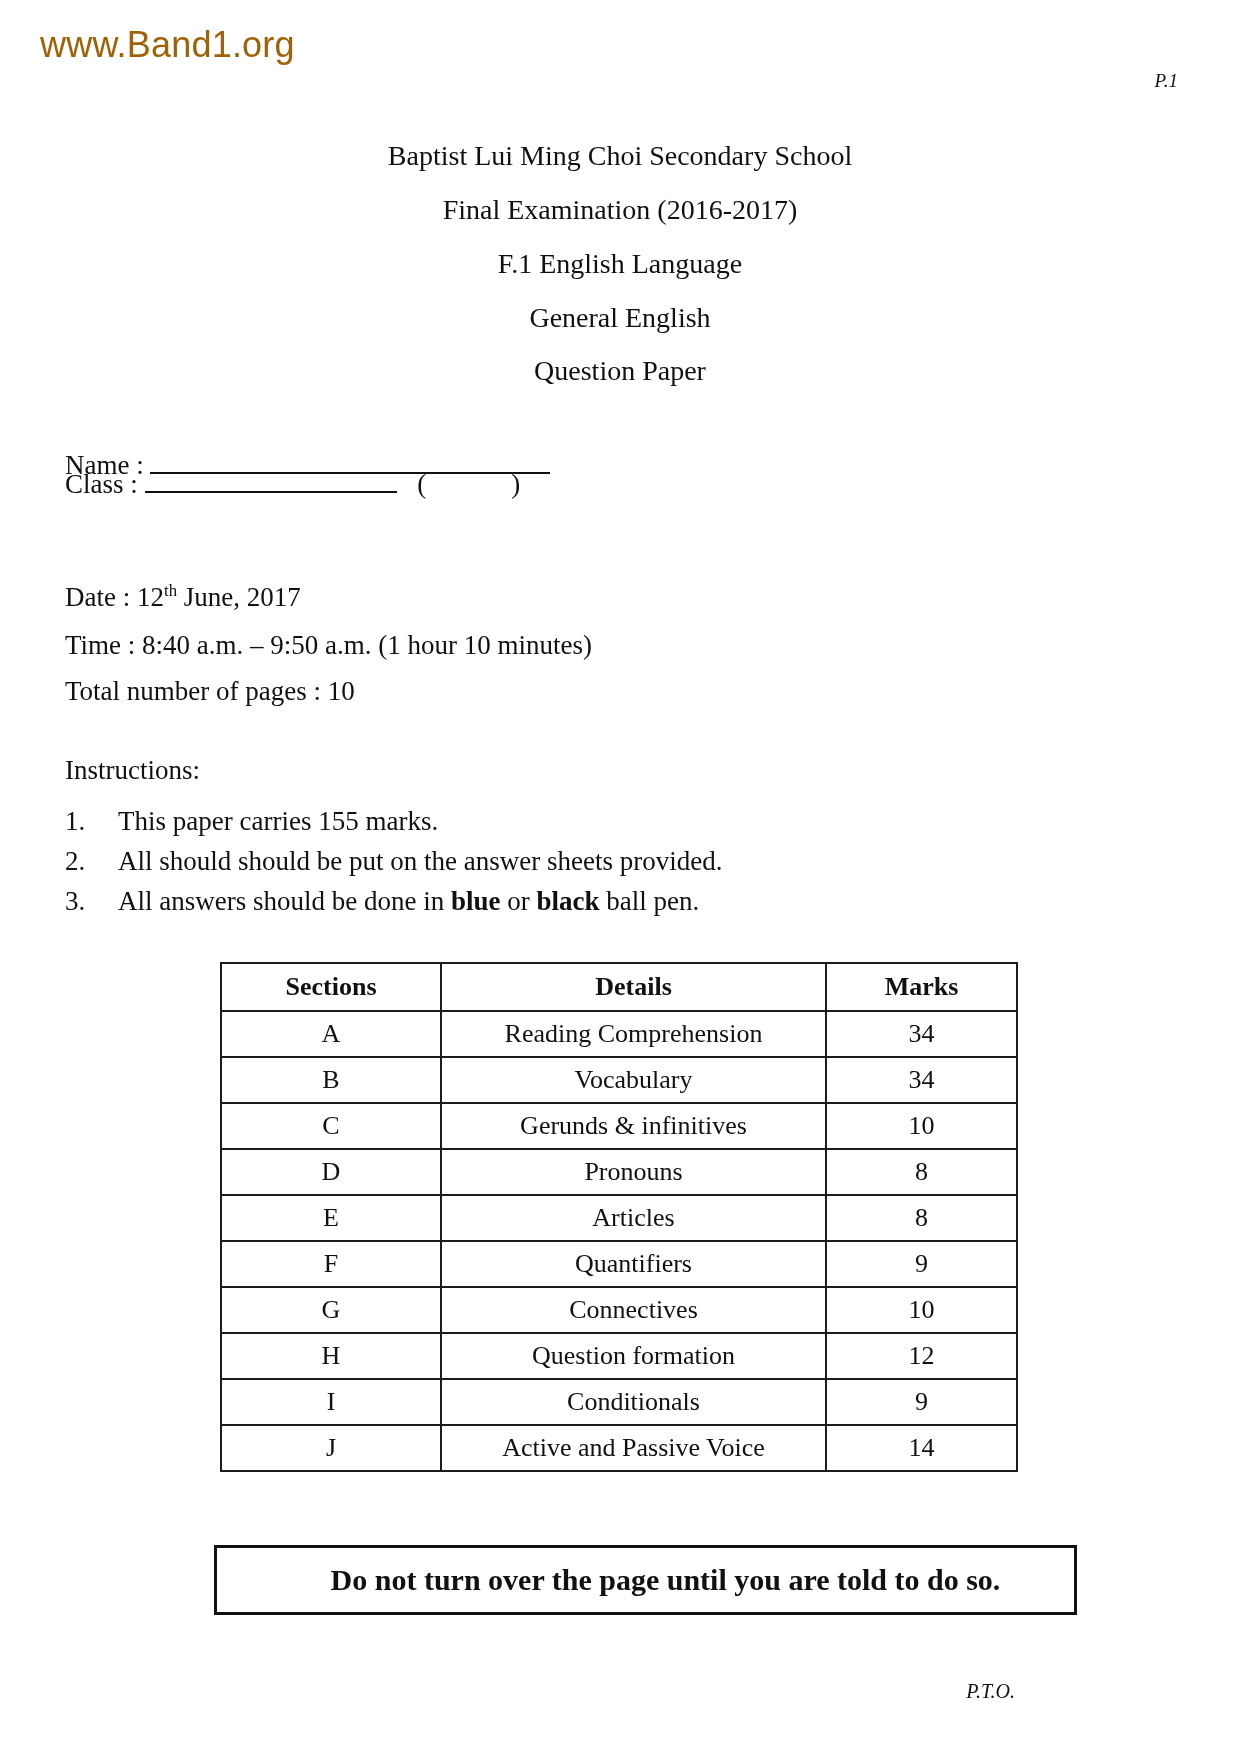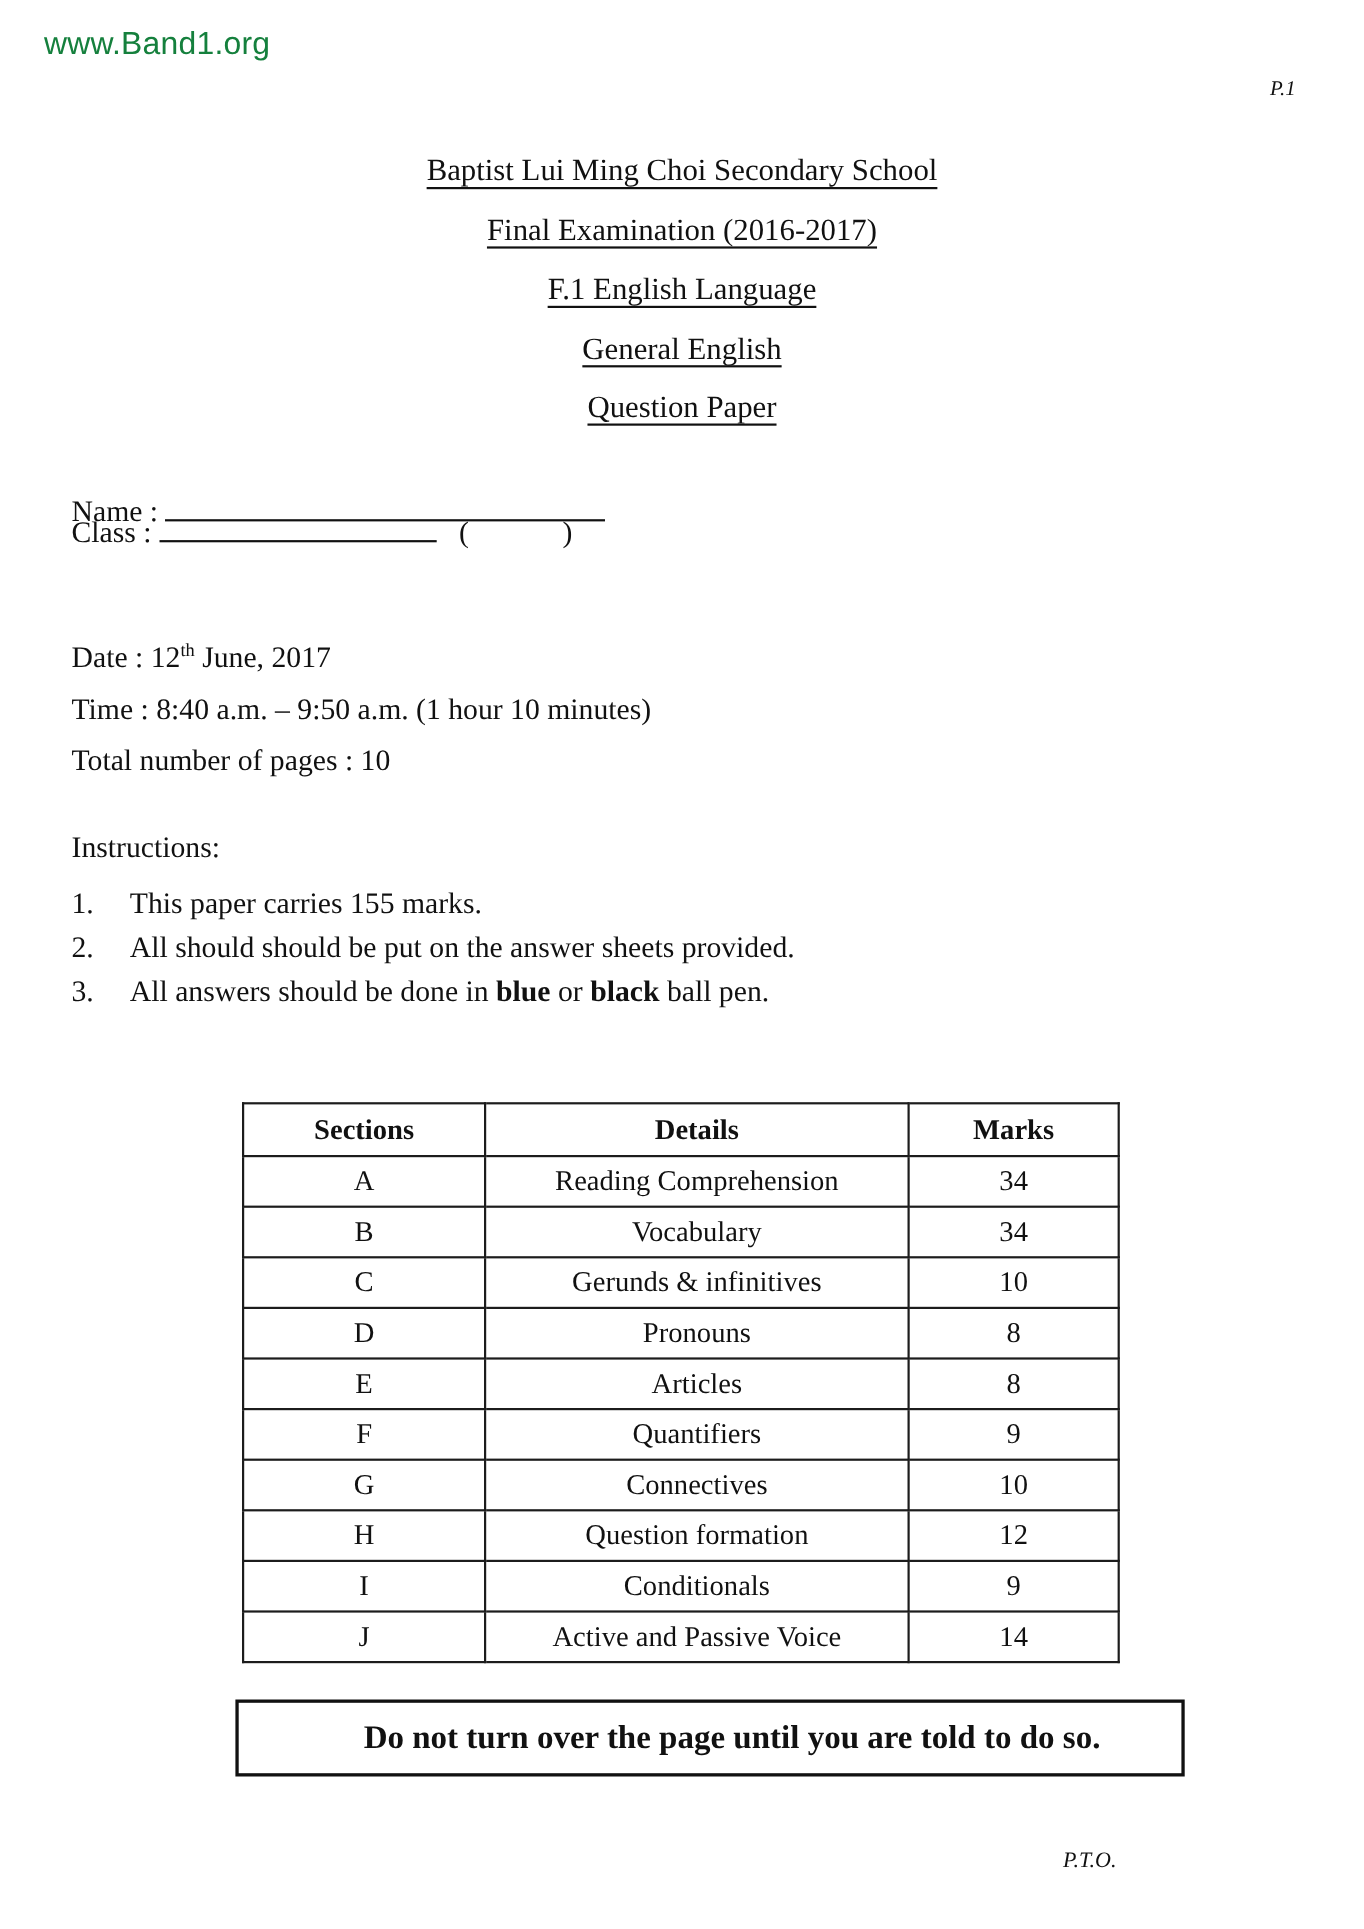--- a/index.html
+++ b/index.html
@@ -9,31 +9,30 @@
     margin:0 auto;
     background:#ffffff;
     font-family:"Liberation Serif", serif;
     color:#111;
     overflow:hidden;
   }
   .abs{position:absolute;}
   .brand{
     left:40px;top:24px;
     font-family:"Liberation Sans", sans-serif;
-    font-size:29px;letter-spacing:0.2px;color:#15803d;
+    font-size:36px;letter-spacing:0.2px;color:#a16207;
   }
   .pagenum{
     top:70px;right:62px;
     font-style:italic;font-size:19px;
   }
   .heading{
     left:0;width:100%;
     text-align:center;
     font-size:28px;
-    text-decoration:underline;
     text-decoration-thickness:2px;
     text-underline-offset:6px;
   }
   .bodyline{
     left:65px;
     font-size:27px;
     white-space:nowrap;
   }
   .fill-line{
     display:inline-block;
@@ -46,21 +45,20 @@
   .b{font-weight:bold;}
   .instr-list{left:65px;top:806px;}
   .instr-item{display:flex;height:40px;font-size:27px;white-space:nowrap;}
   .instr-num{width:53px;flex:0 0 53px;}
   table.marks{
     position:absolute;left:220px;top:962px;
     border-collapse:collapse;
     table-layout:fixed;
     width:796px;
     font-size:26px;
-    margin-top:40px;
   }
   table.marks th, table.marks td{
     border:2px solid #1c1c1c;
     text-align:center;
     vertical-align:middle;
     padding:0;
     overflow:hidden;
   }
   table.marks th{height:46px;font-weight:bold;}
   table.marks td{height:44px;font-weight:normal;}

